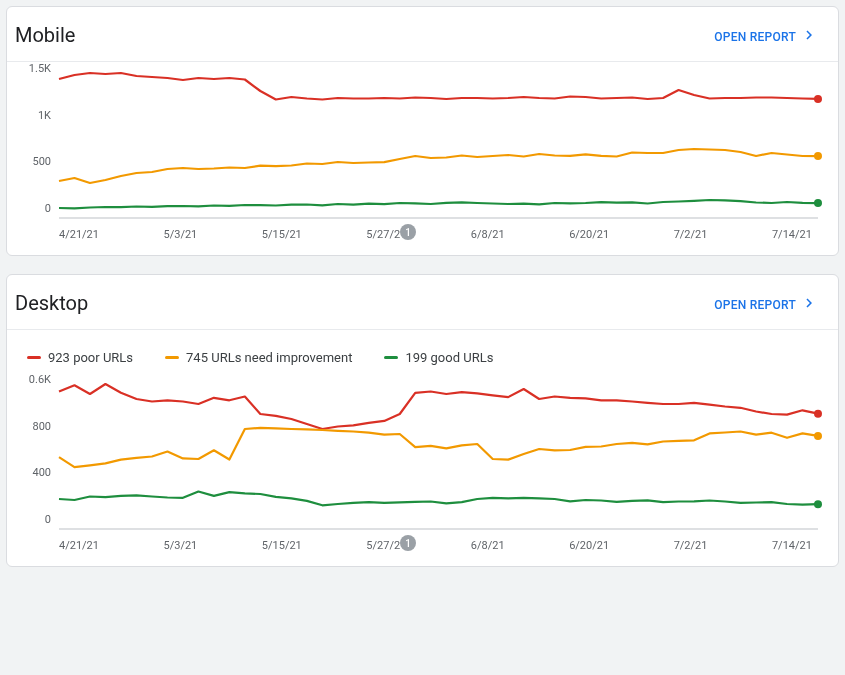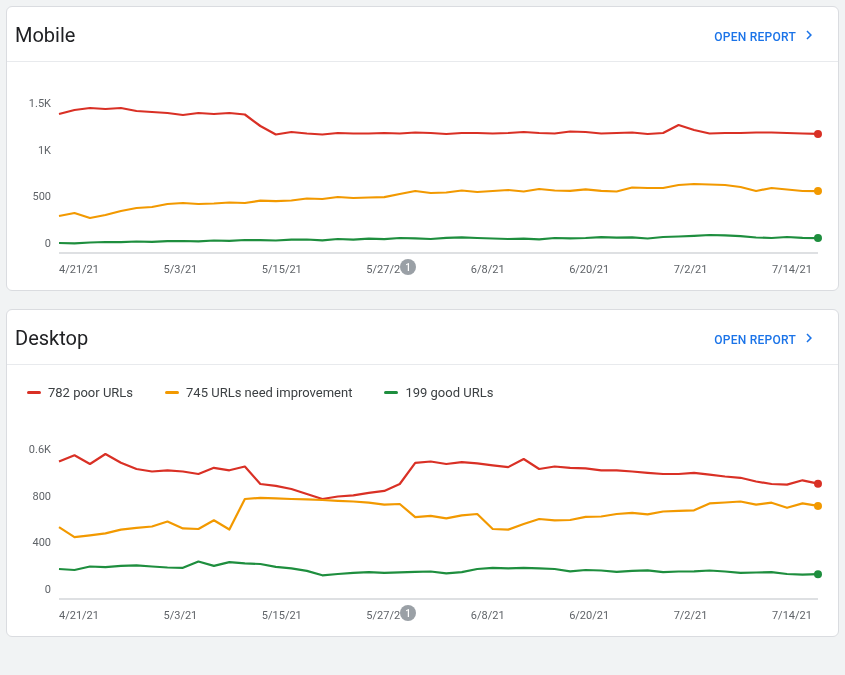--- a/index.html
+++ b/index.html
@@ -46,21 +46,20 @@
       font-size: 13px;
       color: #3c4043;
     }
     .legend-item { display: flex; align-items: center; gap: 7px; }
     .legend-dash {
       width: 14px; height: 3px; border-radius: 2px;
     }
     .chart-wrap {
       position: relative;
       padding: 6px 20px 2px 52px;
-      margin-top: 35px;
     }
     .y-labels {
       position: absolute;
       left: 14px; top: 0; bottom: 28px;
       width: 30px;
       display: flex; flex-direction: column; justify-content: space-between;
       font-size: 11px; color: #5f6368; text-align: right;
     }
     .x-labels {
       display: flex; justify-content: space-between;
@@ -142,21 +141,21 @@
       <span>OPEN REPORT</span>
       <svg width="18" height="18" viewBox="0 0 24 24">
           <path d="M8.59 16.59 10 18l6-6-6-6-1.41 1.41L13.17 12z"></path>
         </svg>
     </div>
   </div>
   <div class="divider"></div>
   <div class="legend">
     <div class="legend-item">
       <span class="legend-dash" style="background:#d93025"></span>
-      <span>782 poor URLs</span>
+      <span>923 poor URLs</span>
     </div>
     <div class="legend-item">
       <span class="legend-dash" style="background:#f29900"></span>
       <span>745 URLs need improvement</span>
     </div>
     <div class="legend-item">
       <span class="legend-dash" style="background:#1e8e3e"></span>
       <span>199 good URLs</span>
     </div>
   </div>

